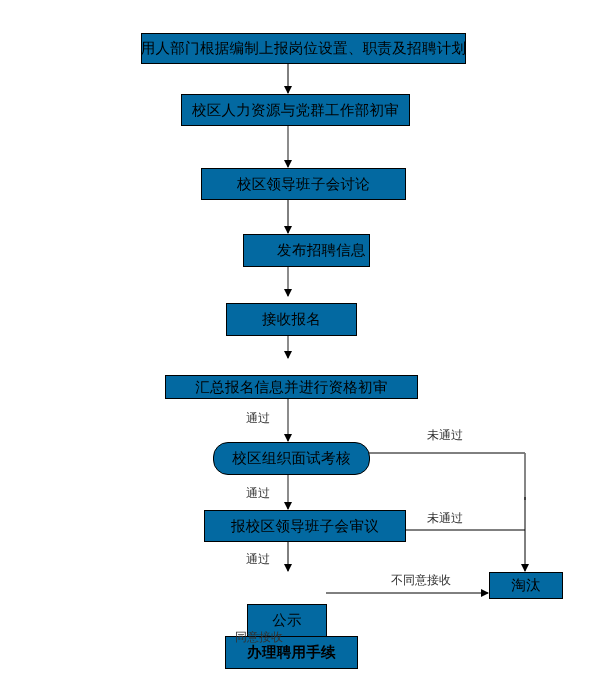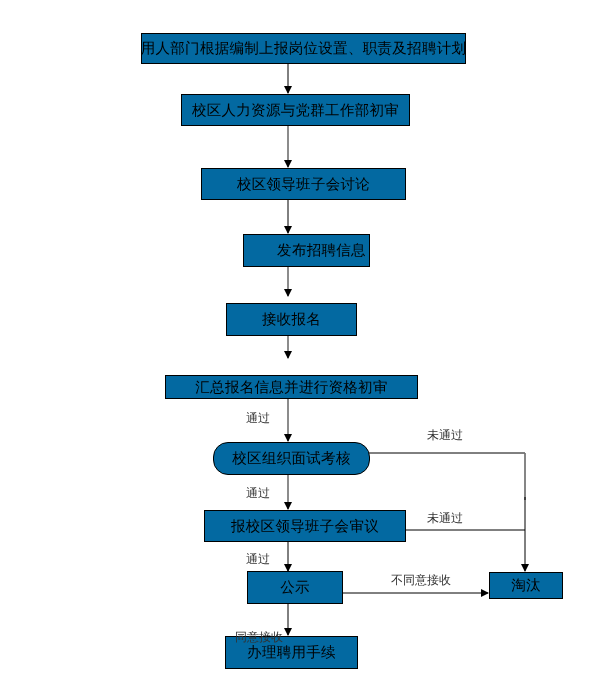--- a/index.html
+++ b/index.html
@@ -55,27 +55,27 @@
   </div>
 <div class="box" style="left:165px;top:375px;width:253px;height:24px;">
     <span>汇总报名信息并进行资格初审</span>
   </div>
 <div class="box" style="left:213px;top:442px;width:157px;height:33px;border-radius:15px;">
     <span>校区组织面试考核</span>
   </div>
 <div class="box" style="left:204px;top:510px;width:202px;height:32px;">
     <span>报校区领导班子会审议</span>
   </div>
-<div class="box" style="left:247px;top:571px;width:96px;height:33px;">
+<div class="box" style="left:247px;top:604px;width:80px;height:33px;">
     <span>公示</span>
   </div>
 <div class="box" style="left:489px;top:572px;width:74px;height:27px;">
     <span>淘汰</span>
   </div>
-<div class="box" style="left:225px;top:636px;width:133px;height:33px;">
+<div class="box" style="left:225px;top:636px;width:133px;height:33px;font-weight:bold;">
     <span>办理聘用手续</span>
   </div>
 
 <span class="lbl" style="left:246px;top:410px;">通过</span>
 <span class="lbl" style="left:427px;top:427px;">未通过</span>
 <span class="lbl" style="left:246px;top:485px;">通过</span>
 <span class="lbl" style="left:427px;top:510px;">未通过</span>
 <span class="lbl" style="left:246px;top:551px;">通过</span>
 <span class="lbl" style="left:391px;top:572px;">不同意接收</span>
 <span class="lbl" style="left:235px;top:613px;margin-top:16px;">同意接收</span>

